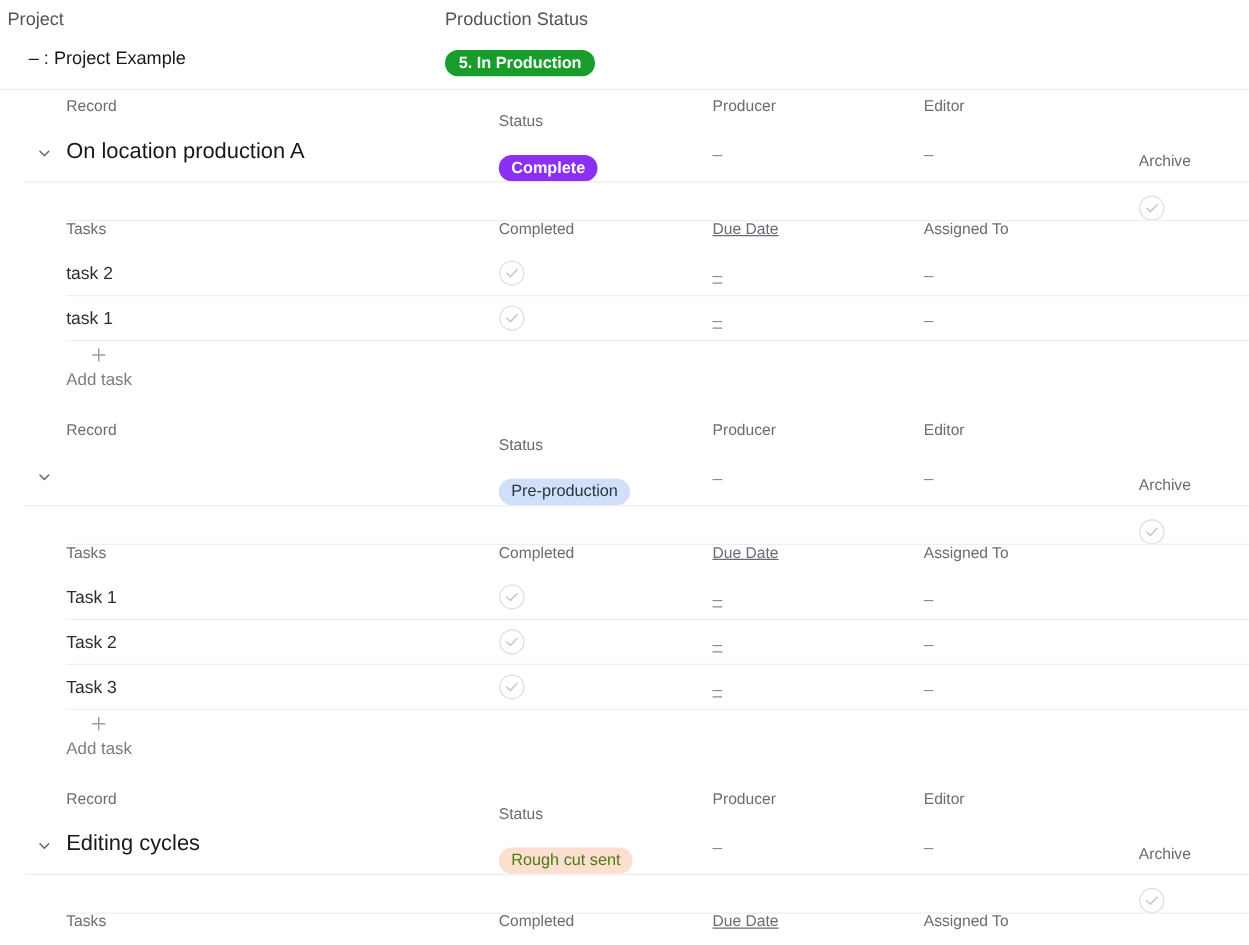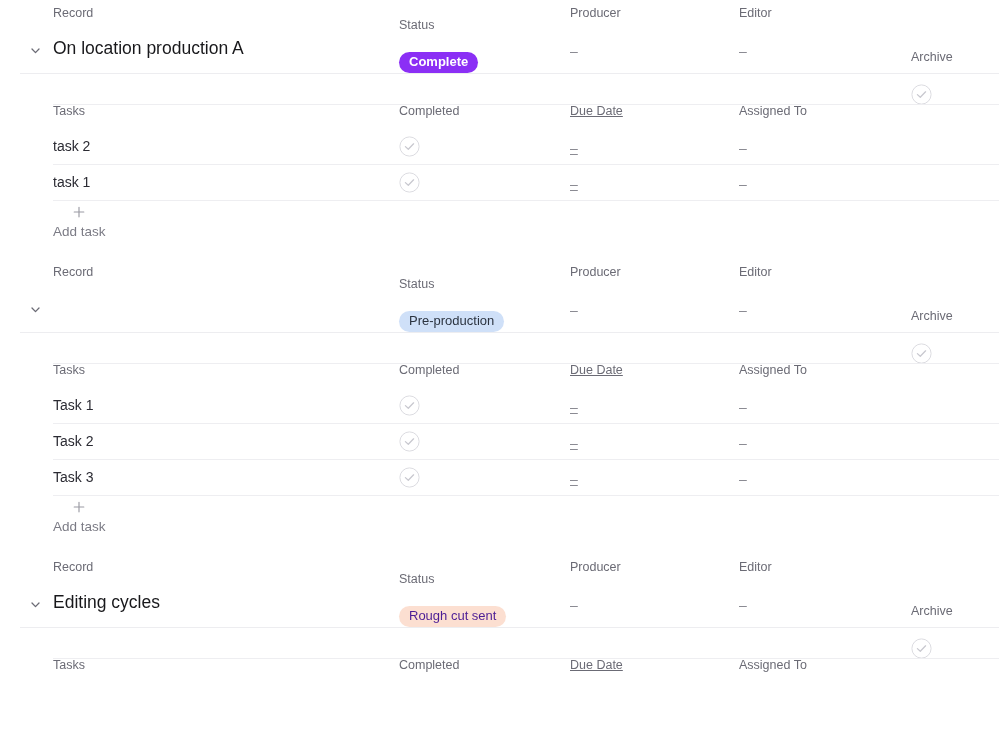--- a/index.html
+++ b/index.html
@@ -102,21 +102,21 @@
     position: absolute;
     top: 10px;
     font-size: 13px;
     padding: 3px 10px 4px;
     border-radius: 11px;
     line-height: 14px;
     white-space: nowrap;
   }
   .pill.purple { background: #8b2ff5; color: #ffffff; font-weight: 600; }
   .pill.blue   { background: #cfe0f8; color: #2c3440; }
-  .pill.peach  { background: #fcdfd1; color: #4c1d95; }
+  .pill.peach  { background: #fcdfd1; color: #4d7c0f; }
 
   .dash {
     position: absolute;
     top: 12px;
     font-size: 14px;
     color: #8b8b93;
     line-height: 18px;
   }
 
   .check {
@@ -176,20 +176,27 @@
   }
   .plus { width: 12px; height: 12px; display: block; }
 
   .gap { height: 24px; }
 </style>
 </head>
 <body>
 
 <div id="app">
 
+  <div id="project-header">
+    <div class="ph-label a">Project</div>
+    <div class="ph-label b">Production Status</div>
+    <div class="ph-value">– : Project Example</div>
+    <div class="pill-green">5. In Production</div>
+    <div class="rule-full" style="top:71px;"></div>
+  </div>
 
   <div id="records-container">
   <div class="record-block">
 
     <div class="sub-head">
       <span class="col-rec">Record</span>
       <span class="col-sts">Status</span>
       <span class="col-prod">Producer</span>
       <span class="col-edit">Editor</span>
       <span class="col-arch">Archive</span>

